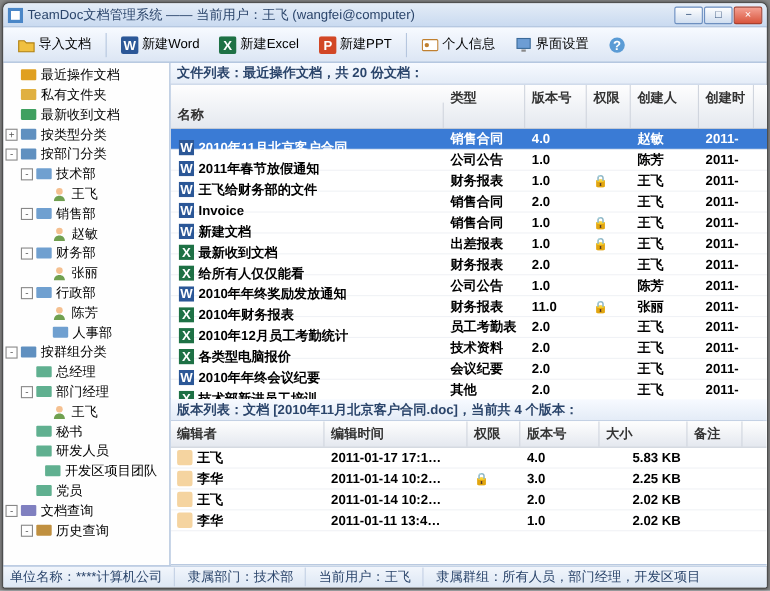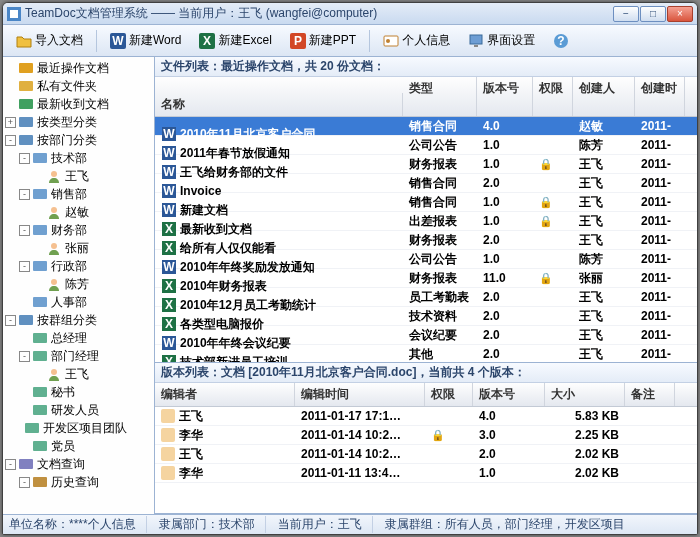--- a/index.html
+++ b/index.html
@@ -249,21 +249,21 @@
         <div class="tn" style="padding-left:30px">
           <span class="tw sp"></span>
           <span class="tic">
             <svg width="16" height="14">
               <circle cx="8" cy="5" r="3" fill="#f5c090"></circle>
               <path d="M3 14c0-3 2-5 5-5s5 2 5 5" fill="#70a050"></path>
             </svg>
           </span>
           <span>陈芳</span>
         </div>
-        <div class="tn" style="padding-left:16px">
+        <div class="tn" style="padding-left:31px">
           <span class="tw sp"></span>
           <span class="tic">
             <svg width="16" height="14">
               <rect x="1" y="2" width="14" height="10" rx="1" fill="#70a0d0"></rect>
             </svg>
           </span>
           <span>人事部</span>
         </div>
         <div class="tn" style="padding-left:2px">
           <span class="tw ">-</span>
@@ -313,21 +313,21 @@
         </div>
         <div class="tn" style="padding-left:16px">
           <span class="tw sp"></span>
           <span class="tic">
             <svg width="16" height="14">
               <rect x="1" y="2" width="14" height="10" rx="1" fill="#60b090"></rect>
             </svg>
           </span>
           <span>研发人员</span>
         </div>
-        <div class="tn" style="padding-left:8px">
+        <div class="tn" style="padding-left:24px">
           <span class="tw sp"></span>
           <span class="tic">
             <svg width="16" height="14">
               <rect x="1" y="2" width="14" height="10" rx="1" fill="#60b090"></rect>
             </svg>
           </span>
           <span>开发区项目团队</span>
         </div>
         <div class="tn" style="padding-left:16px">
           <span class="tw sp"></span>
@@ -649,18 +649,18 @@
               <div class="vc3">1.0</div>
               <div class="vc4">2.02 KB</div>
               <div class="vc5"></div>
             </div>
           </div>
       </div>
     </div>
   </div>
 
   <div class="status">
-    <div>单位名称：****个人信息</div>
+    <div>单位名称：****计算机公司</div>
     <div>隶属部门：技术部</div>
     <div>当前用户：王飞</div>
     <div>隶属群组：所有人员，部门经理，开发区项目</div>
   </div>
 </div>
 
 </body></html>

